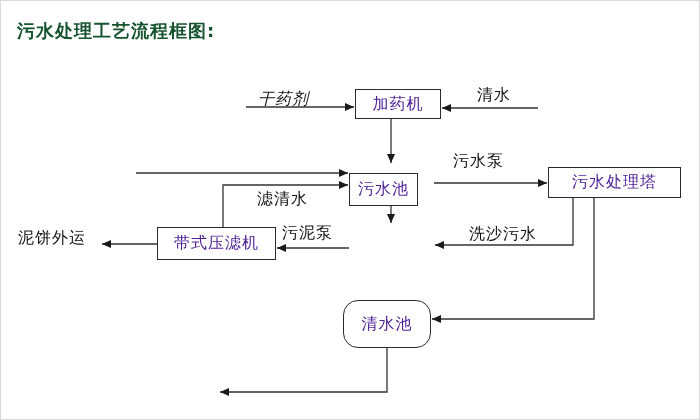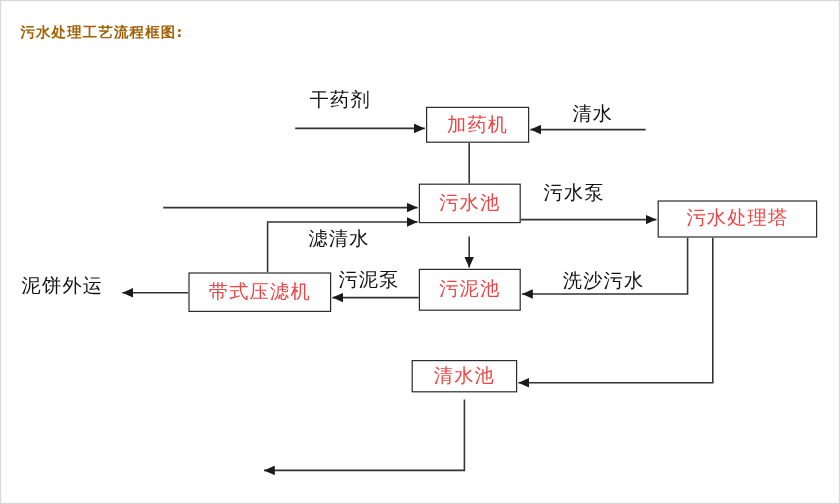--- a/index.html
+++ b/index.html
@@ -8,31 +8,31 @@
     width:700px;height:420px;
     background:#ffffff;
     border:1px solid #d9d9d9;
     box-sizing:border-box;
     font-family:"DejaVu Sans","Liberation Sans",sans-serif;
     color:#111;
     overflow:hidden;
   }
   .title{
     position:absolute;left:16px;top:18px;
-    font-size:12px;font-weight:700;color:#a16207;
+    font-size:18px;font-weight:700;color:#14532d;
     letter-spacing:1px;
   }
   .flow-svg{position:absolute;left:0;top:0;width:700px;height:420px;}
   .node{
     position:absolute;
     border:1.5px solid #2b2b2b;
     background:#ffffff;
     box-sizing:border-box;
     display:flex;align-items:center;justify-content:center;
-    font-size:16px;color:#ef4444;
+    font-size:16px;color:#4c1d95;
     letter-spacing:1px;
     white-space:nowrap;
   }
   .flow-label{
     position:absolute;
     font-size:16px;color:#111;
     letter-spacing:1px;
     white-space:nowrap;
     background:transparent;
   }
@@ -62,37 +62,34 @@
       <line x1="348" y1="247" x2="276" y2="247" marker-end="url(#arw)"></line>
       <line x1="156" y1="243" x2="101" y2="243" marker-end="url(#arw)"></line>
       <path d="M593,197 L593,318 L431,318" marker-end="url(#arw)"></path>
       <path d="M386,332 L386,391 L219,391" marker-end="url(#arw)"></path>
     </g>
   </svg>
 
   <div class="node" style="left:354px;top:88px;width:86px;height:30px;">
     <span>加药机</span>
   </div>
-  <div class="node" style="left:348px;top:152px;width:85px;height:33px;">
+  <div class="node" style="left:348px;top:172px;width:69px;height:33px;">
     <span>污水池</span>
   </div>
   <div class="node" style="left:547px;top:166px;width:133px;height:31px;">
     <span>污水处理塔</span>
   </div>
-  <div class="node" style="left:348px;top:223px;width:85px;height:35px;">
-    <span>污泥池</span>
-  </div>
   <div class="node" style="left:156px;top:226px;width:119px;height:33px;">
     <span>带式压滤机</span>
   </div>
-  <div class="node" style="left:342px;top:299px;width:88px;height:27px;">
+  <div class="node" style="left:342px;top:299px;width:88px;height:48px;border-radius:15px;">
     <span>清水池</span>
   </div>
 
-  <div class="flow-label" style="left:257px;top:72px;">干药剂</div>
+  <div class="flow-label" style="left:257px;top:88px;font-style:italic;">干药剂</div>
   <div class="flow-label" style="left:476px;top:84px;">清水</div>
   <div class="flow-label" style="left:452px;top:150px;">污水泵</div>
   <div class="flow-label" style="left:256px;top:188px;">滤清水</div>
   <div class="flow-label" style="left:281px;top:222px;">污泥泵</div>
   <div class="flow-label" style="left:468px;top:223px;">洗沙污水</div>
   <div class="flow-label" style="left:17px;top:227px;">泥饼外运</div>
 
 </div>
 
 </body></html>

